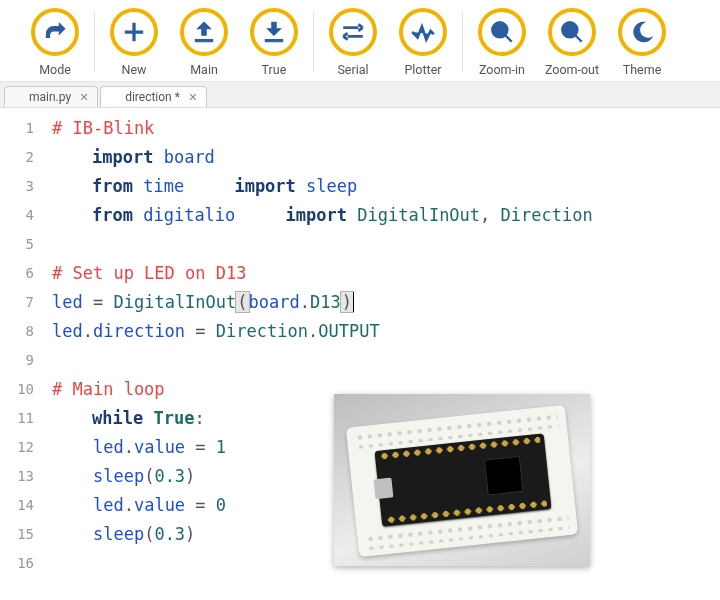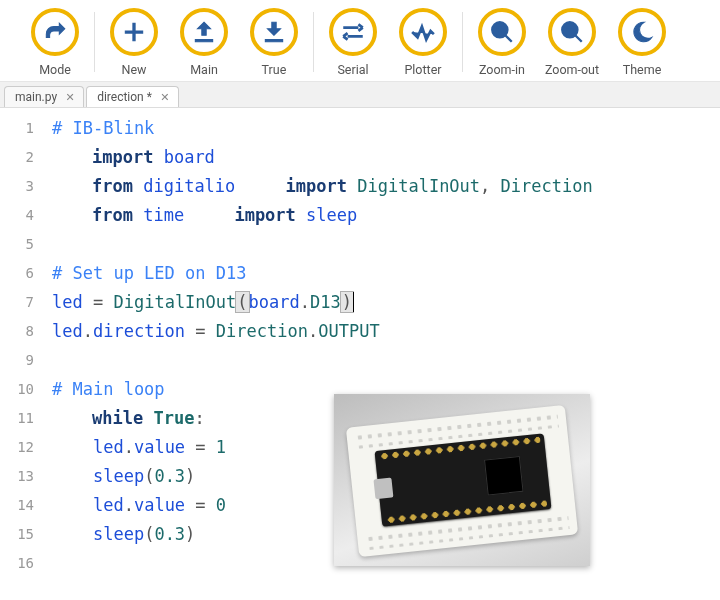--- a/index.html
+++ b/index.html
@@ -59,21 +59,21 @@
     padding-left: 4px;
     height: 26px;
   }
   .tab {
     display: flex;
     align-items: center;
     background: #f8f8f8;
     border: 1px solid #ccc;
     border-bottom: none;
     border-radius: 4px 4px 0 0;
-    padding: 3px 6px 3px 10px;
+    padding: 3px 6px 3px 24px;
     margin-right: 2px;
     font-size: 12px;
     color: #555;
     cursor: pointer;
   }
   .tab.active { background: #fff; }
   .tab-close {
     margin-left: 6px;
     width: 14px;
     height: 14px;
@@ -100,21 +100,21 @@
     user-select: none;
     font-size: 14px;
   }
   .gutter div { height: 29px; }
   .code {
     padding: 6px 0 6px 8px;
     position: relative;
     flex: 1;
   }
   .code-line { height: 29px; white-space: pre; }
-  .tok-com { color: #3b82f6; }
+  .tok-com { color: #ef4444; }
   .tok-kw { color: #1a3c73; font-weight: bold; margin-left: 40px; }
   .tok-name { color: #1d4ed8; }
   .tok-cls { color: #1c6a6a; }
   .tok-builtin { color: #1c6a6a; font-weight: bold; }
   .tok-num { color: #1c6a6a; }
   .tok-punc { color: #555; }
   .tok-attr { color: #1c6a6a; }
   .cursor-bg { background: #e6e6e6; border: 1px solid #b0b0b0; padding: 0 1px; margin: 0 -1px; }
   .caret { border-right: 1px solid #000; }
 
@@ -311,22 +311,22 @@
 
     <div class="board-photo">
       <div class="breadboard"></div>
       <div class="mcu">
         <div class="mcu-usb"></div>
         <div class="mcu-chip"></div>
       </div>
     </div>
   <div class="code-line"><span class="tok-com"># IB-Blink</span></div>
       <div class="code-line"><span class="tok-kw">import</span> <span class="tok-name">board</span></div>
+      <div class="code-line"><span class="tok-kw">from</span> <span class="tok-name">time</span> <span class="tok-kw">import</span> <span class="tok-name">sleep</span></div>
       <div class="code-line"><span class="tok-kw">from</span> <span class="tok-name">digitalio</span> <span class="tok-kw">import</span> <span class="tok-cls">DigitalInOut</span><span class="tok-punc">,</span> <span class="tok-cls">Direction</span></div>
-      <div class="code-line"><span class="tok-kw">from</span> <span class="tok-name">time</span> <span class="tok-kw">import</span> <span class="tok-name">sleep</span></div>
       <div class="code-line"></div>
       <div class="code-line"><span class="tok-com"># Set up LED on D13</span></div>
       <div class="code-line"><span class="tok-name">led</span> <span class="tok-punc">=</span> <span class="tok-cls">DigitalInOut</span><span class="tok-punc cursor-bg">(</span><span class="tok-name">board</span><span class="tok-punc">.</span><span class="tok-attr">D13</span><span class="tok-punc cursor-bg">)</span><span class="caret"></span></div>
       <div class="code-line"><span class="tok-name">led</span><span class="tok-punc">.</span><span class="tok-name">direction</span> <span class="tok-punc">=</span> <span class="tok-cls">Direction</span><span class="tok-punc">.</span><span class="tok-attr">OUTPUT</span></div>
       <div class="code-line"></div>
       <div class="code-line"><span class="tok-com"># Main loop</span></div>
       <div class="code-line"><span class="tok-kw">while</span> <span class="tok-builtin">True</span><span class="tok-punc">:</span></div>
       <div class="code-line">    <span class="tok-name">led</span><span class="tok-punc">.</span><span class="tok-name">value</span> <span class="tok-punc">=</span> <span class="tok-num">1</span></div>
       <div class="code-line">    <span class="tok-name">sleep</span><span class="tok-punc">(</span><span class="tok-num">0.3</span><span class="tok-punc">)</span></div>
       <div class="code-line">    <span class="tok-name">led</span><span class="tok-punc">.</span><span class="tok-name">value</span> <span class="tok-punc">=</span> <span class="tok-num">0</span></div>

